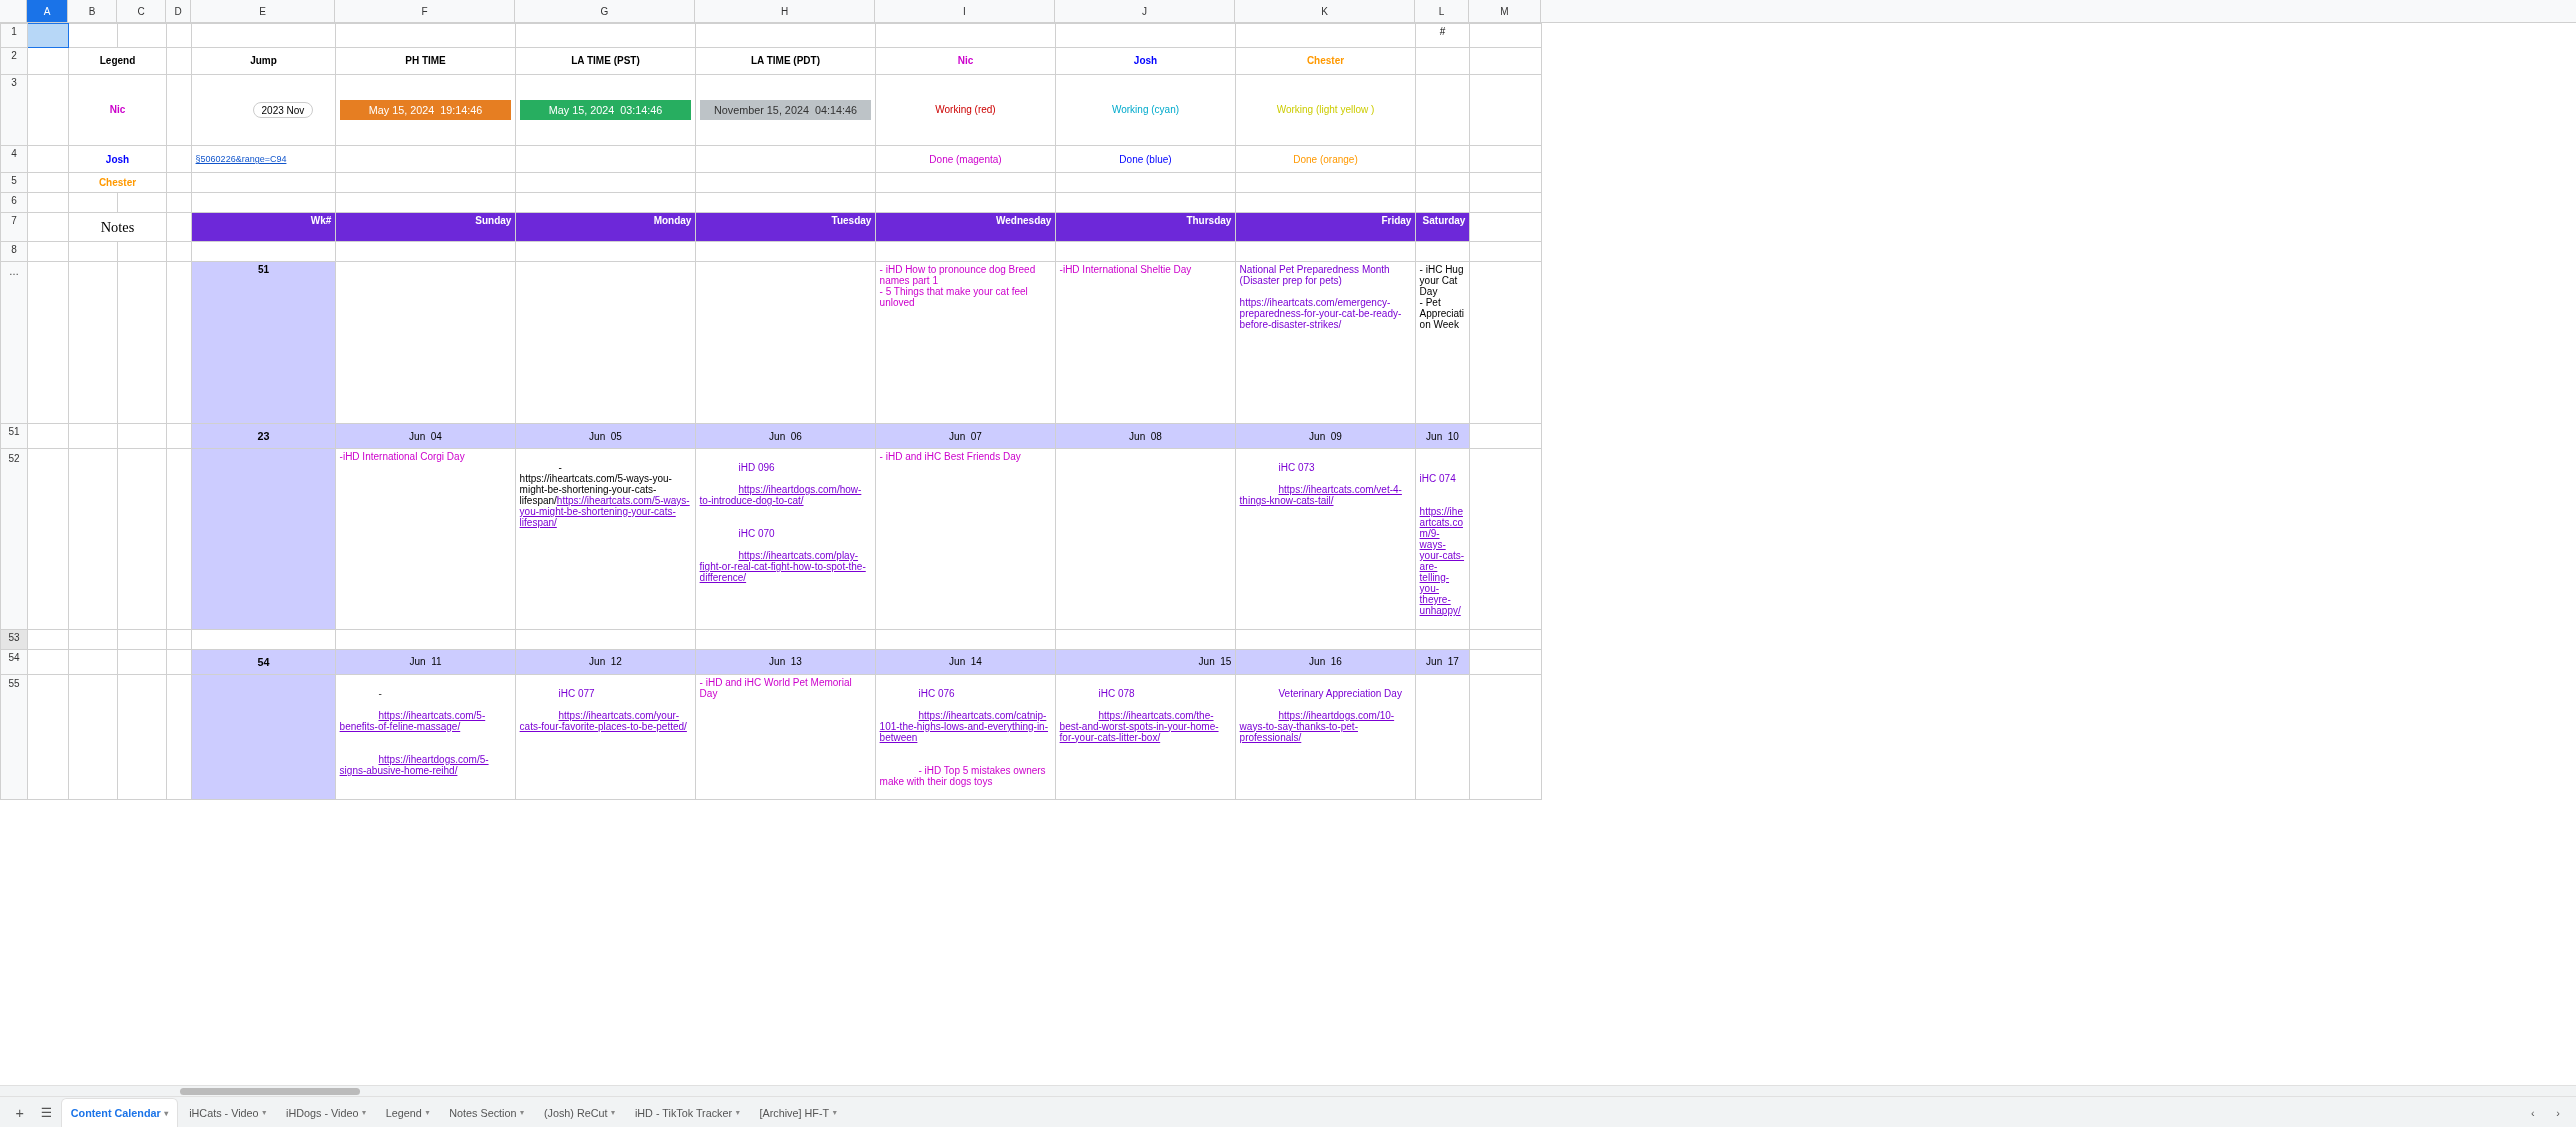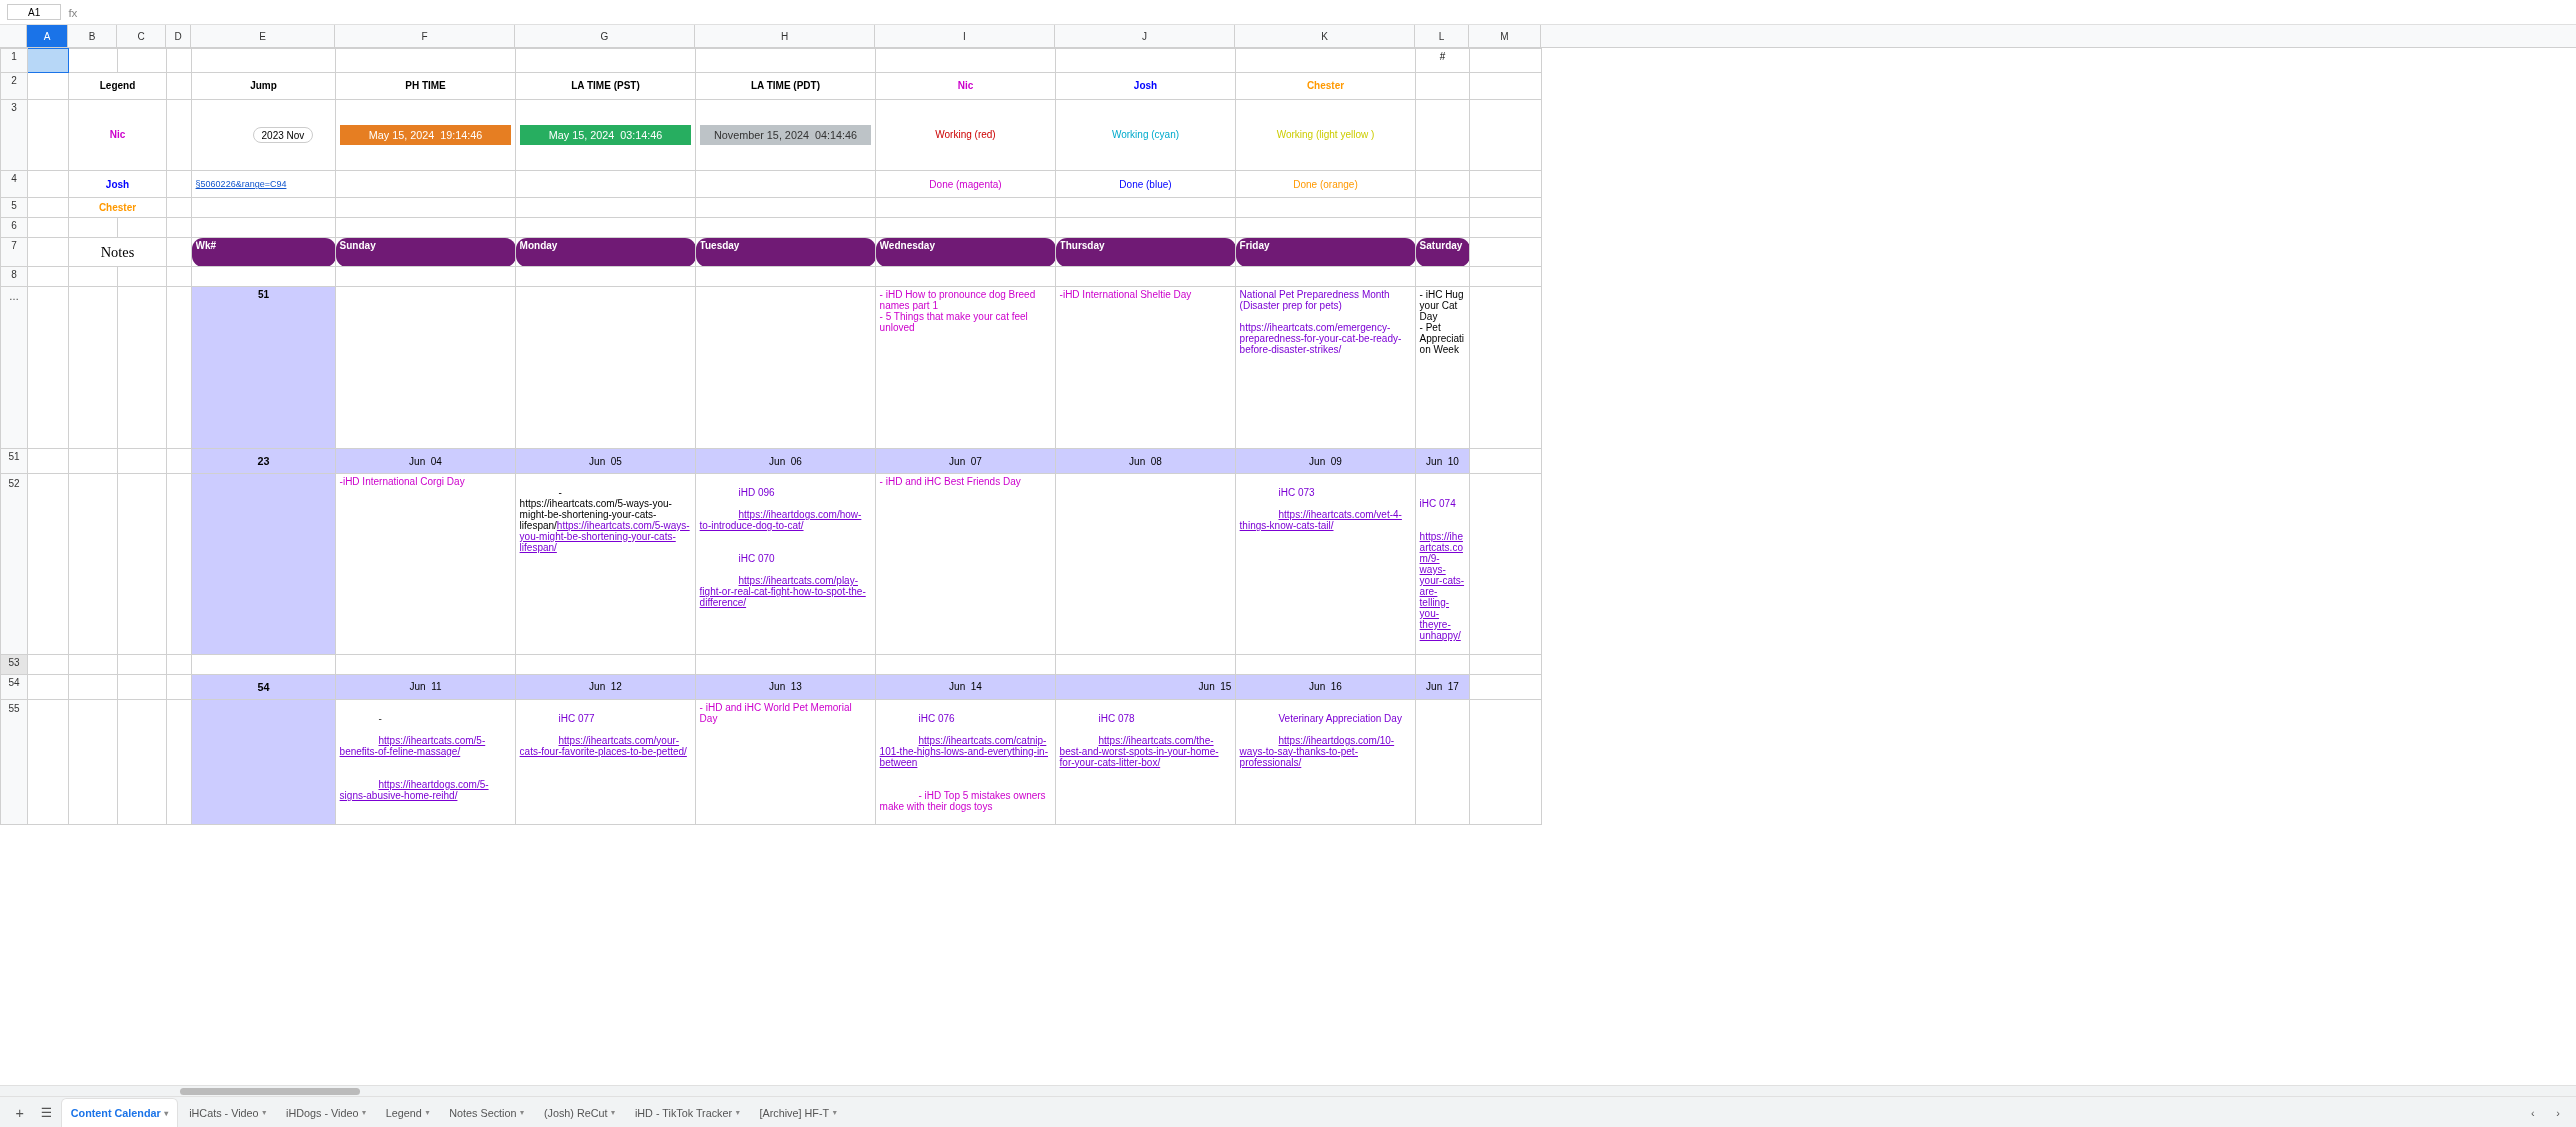--- a/index.html
+++ b/index.html
@@ -66,21 +66,21 @@
       font-size: 10px;
       overflow: hidden;
       white-space: pre-wrap;
       word-break: break-word;
     }
 
     
     .magenta { color: #cc00cc; }
     .blue { color: #0000ff; }
     .orange { color: #ff9900; }
-    .dark-header { background: #701a75; color: #fff; font-weight: bold; text-align: left; border-radius: 11px; }
+    .dark-header { background: #6d28d9; color: #fff; font-weight: bold; text-align: right; }
     .row-header-light { background: #ccccff; text-align: center; font-size: 10.8px; }
     .time-box-orange {
       background: #e67e22;
       color: #fff;
       padding: 3.6px 7.2px;
       font-size: 10.8px;
       text-align: center;
     }
     .time-box-green {
       background: #27ae60;
@@ -237,25 +237,20 @@
     .col-J { width: 180px; }
     .col-K { width: 180px; }
     .col-L { width: 54px; }
     .col-M { width: 72px; }
   </style>
 </head>
 <body>
 
 <div class="spreadsheet">
 
-  <div class="formula-bar">
-    <input class="cell-ref" value="A1" style="">
-    <span style="color:#888; font-size:11.7px;">fx</span>
-    <div class="formula-content"></div>
-  </div>
 
   <div class="col-headers">
     <div class="col-header col-A" style="width:27px;background:#f8f9fa;border-right:0.9px solid #d0d0d0;"></div>
     <div class="col-header col-A selected">A</div>
     <div class="col-header col-B">B</div>
     <div class="col-header col-C">C</div>
     <div class="col-header col-D">D</div>
     <div class="col-header col-E">E</div>
     <div class="col-header col-F">F</div>
     <div class="col-header col-G">G</div>

